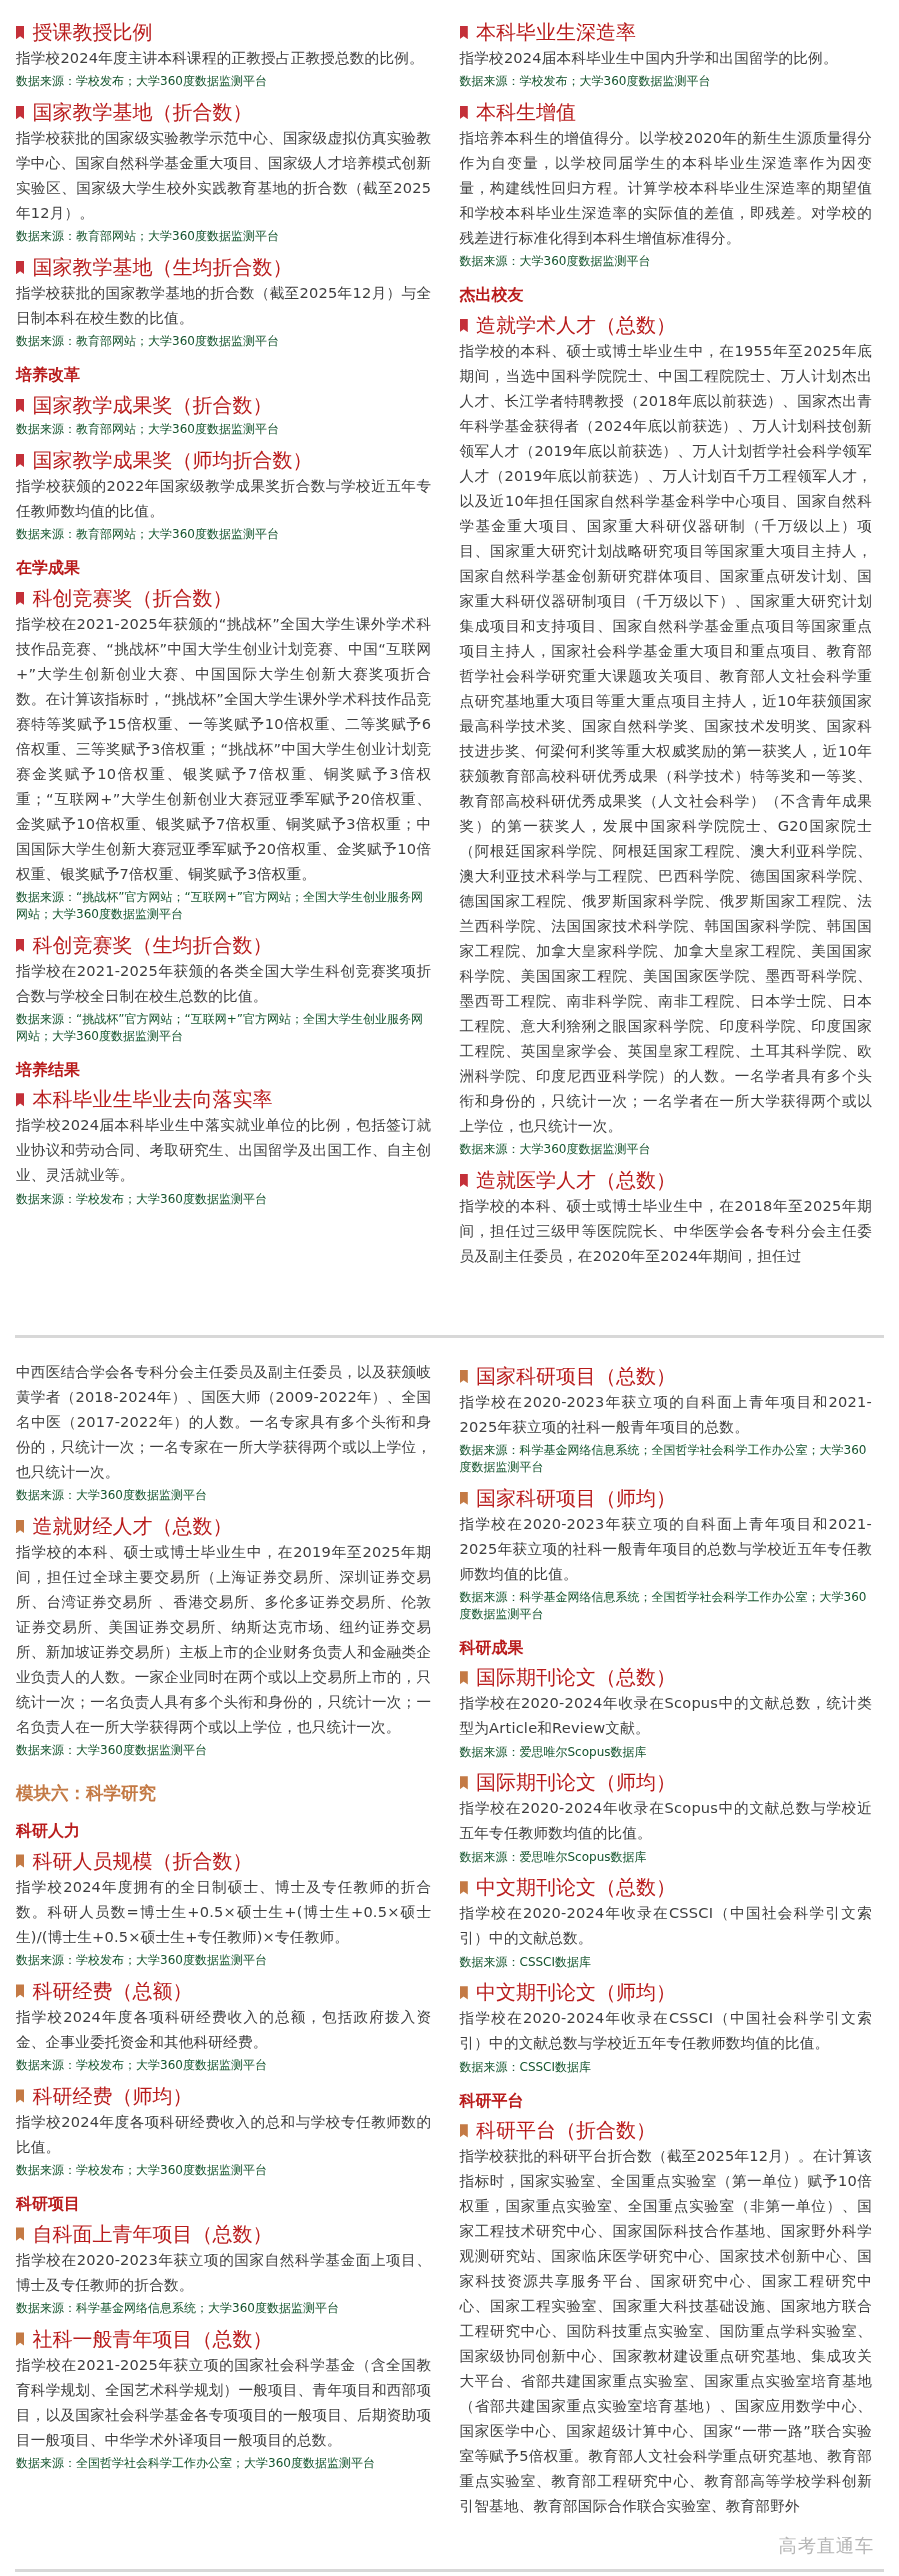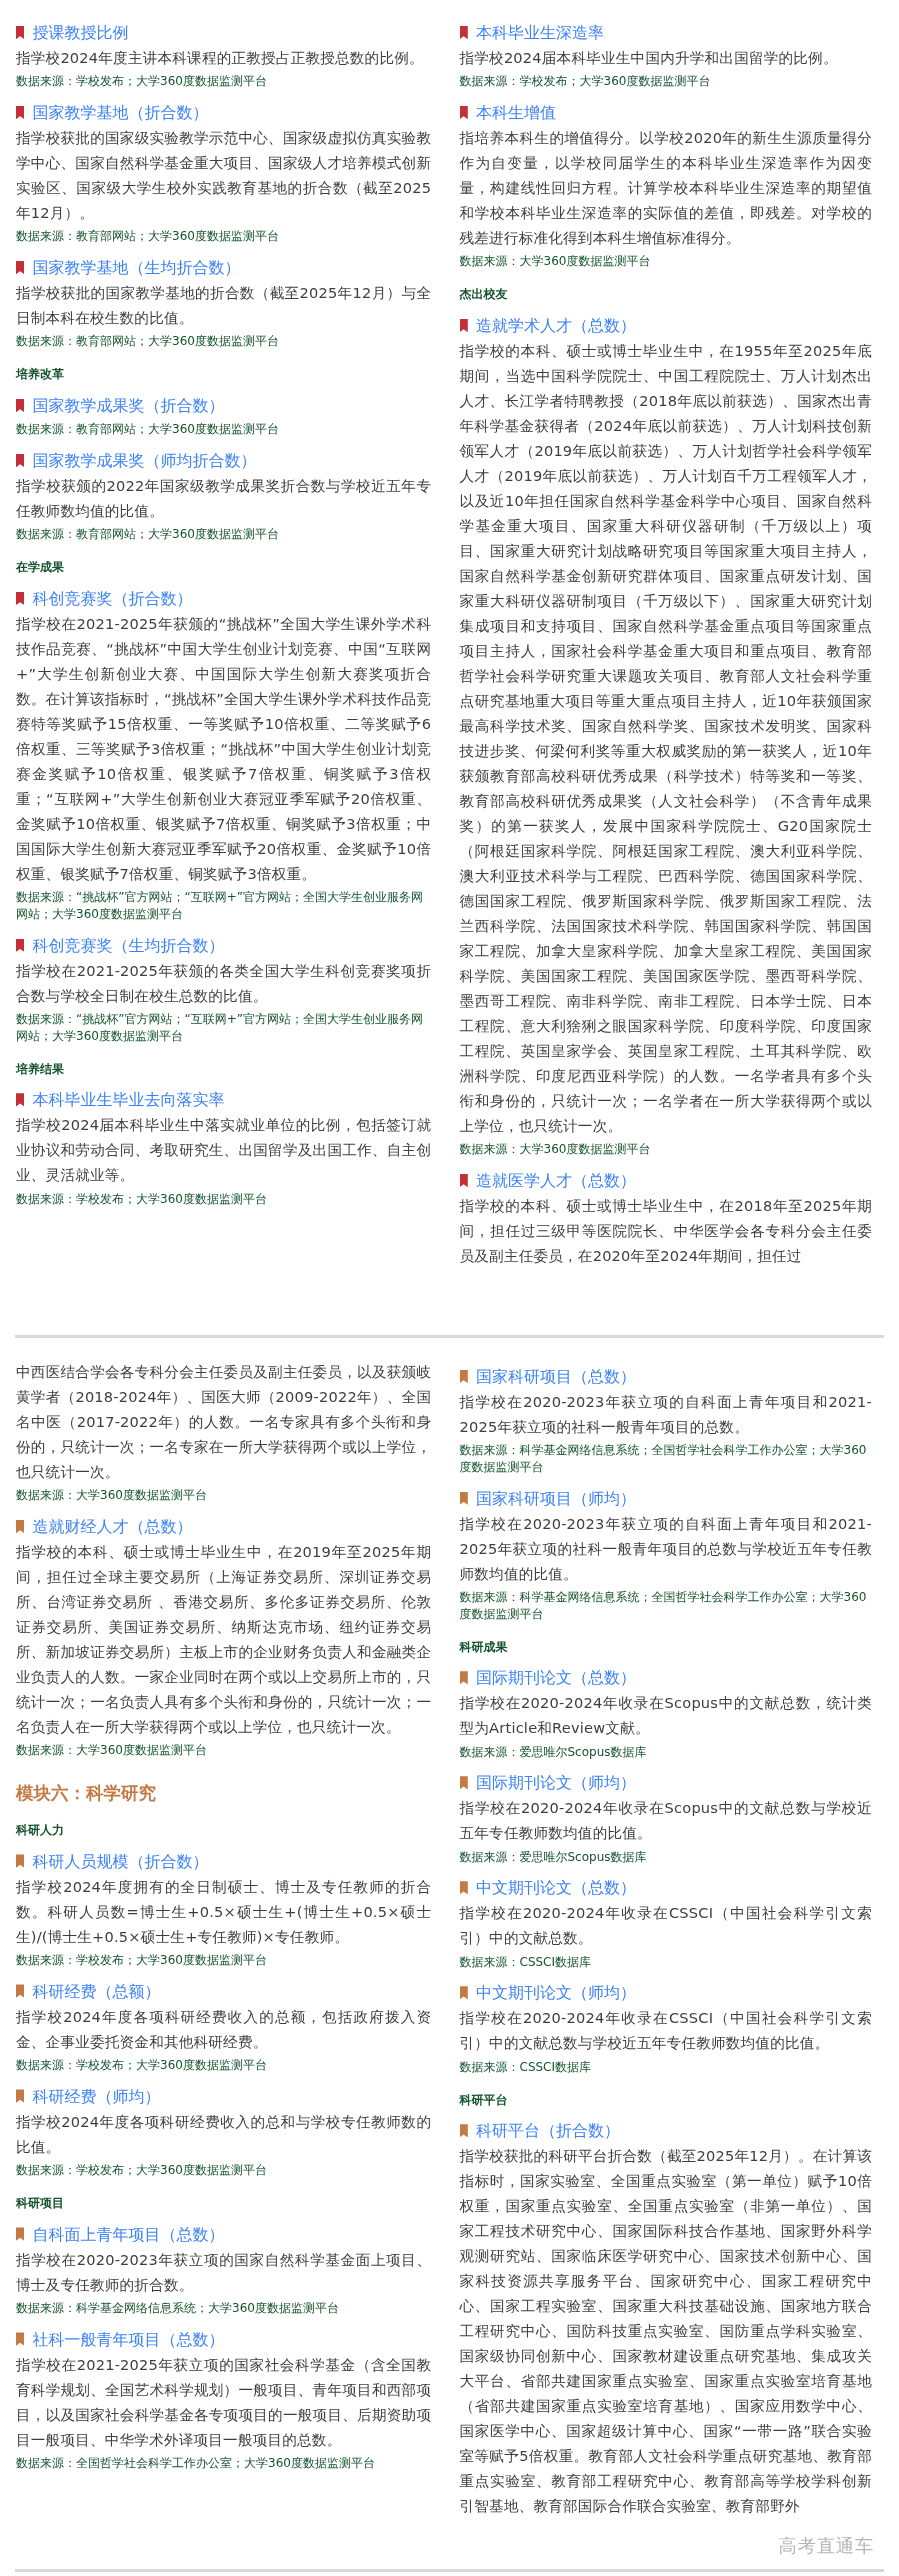--- a/index.html
+++ b/index.html
@@ -40,45 +40,45 @@
   .panel-bottom .col-right { padding-top: 25px; }
 
   .module-title {
     font-size: 17.5px;
     font-weight: bold;
     color: #c47a45;
     line-height: 25px;
     margin: 21.6px 0 10px 0;
   }
   .group-title {
-    font-size: 12px;
+    font-size: 16px;
     font-weight: bold;
-    color: #14532d;
+    color: #b91c1c;
     line-height: 23px;
     margin: 13.3px 0 6.7px 0;
   }
   .item { margin-bottom: 10px; }
   .item-head {
     display: flex;
     align-items: center;
     height: 25px;
   }
   .bookmark {
     display: inline-block;
     width: 8.3px;
     height: 13.3px;
     margin-right: 8.3px;
     flex: none;
     clip-path: polygon(0 0, 100% 0, 100% 100%, 50% 78%, 0 100%);
   }
   .theme-red .bookmark { background: #c43039; }
   .theme-orange .bookmark { background: #c47a45; }
   .item-title {
-    font-size: 16px;
-    color: #3b82f6;
+    font-size: 20px;
+    color: #b91c1c;
     line-height: 25px;
     white-space: nowrap;
   }
   .item-desc {
     font-size: 14.6px;
     line-height: 25px;
     color: #3e3e3e;
     text-align: justify;
     letter-spacing: 0.2px;
   }

